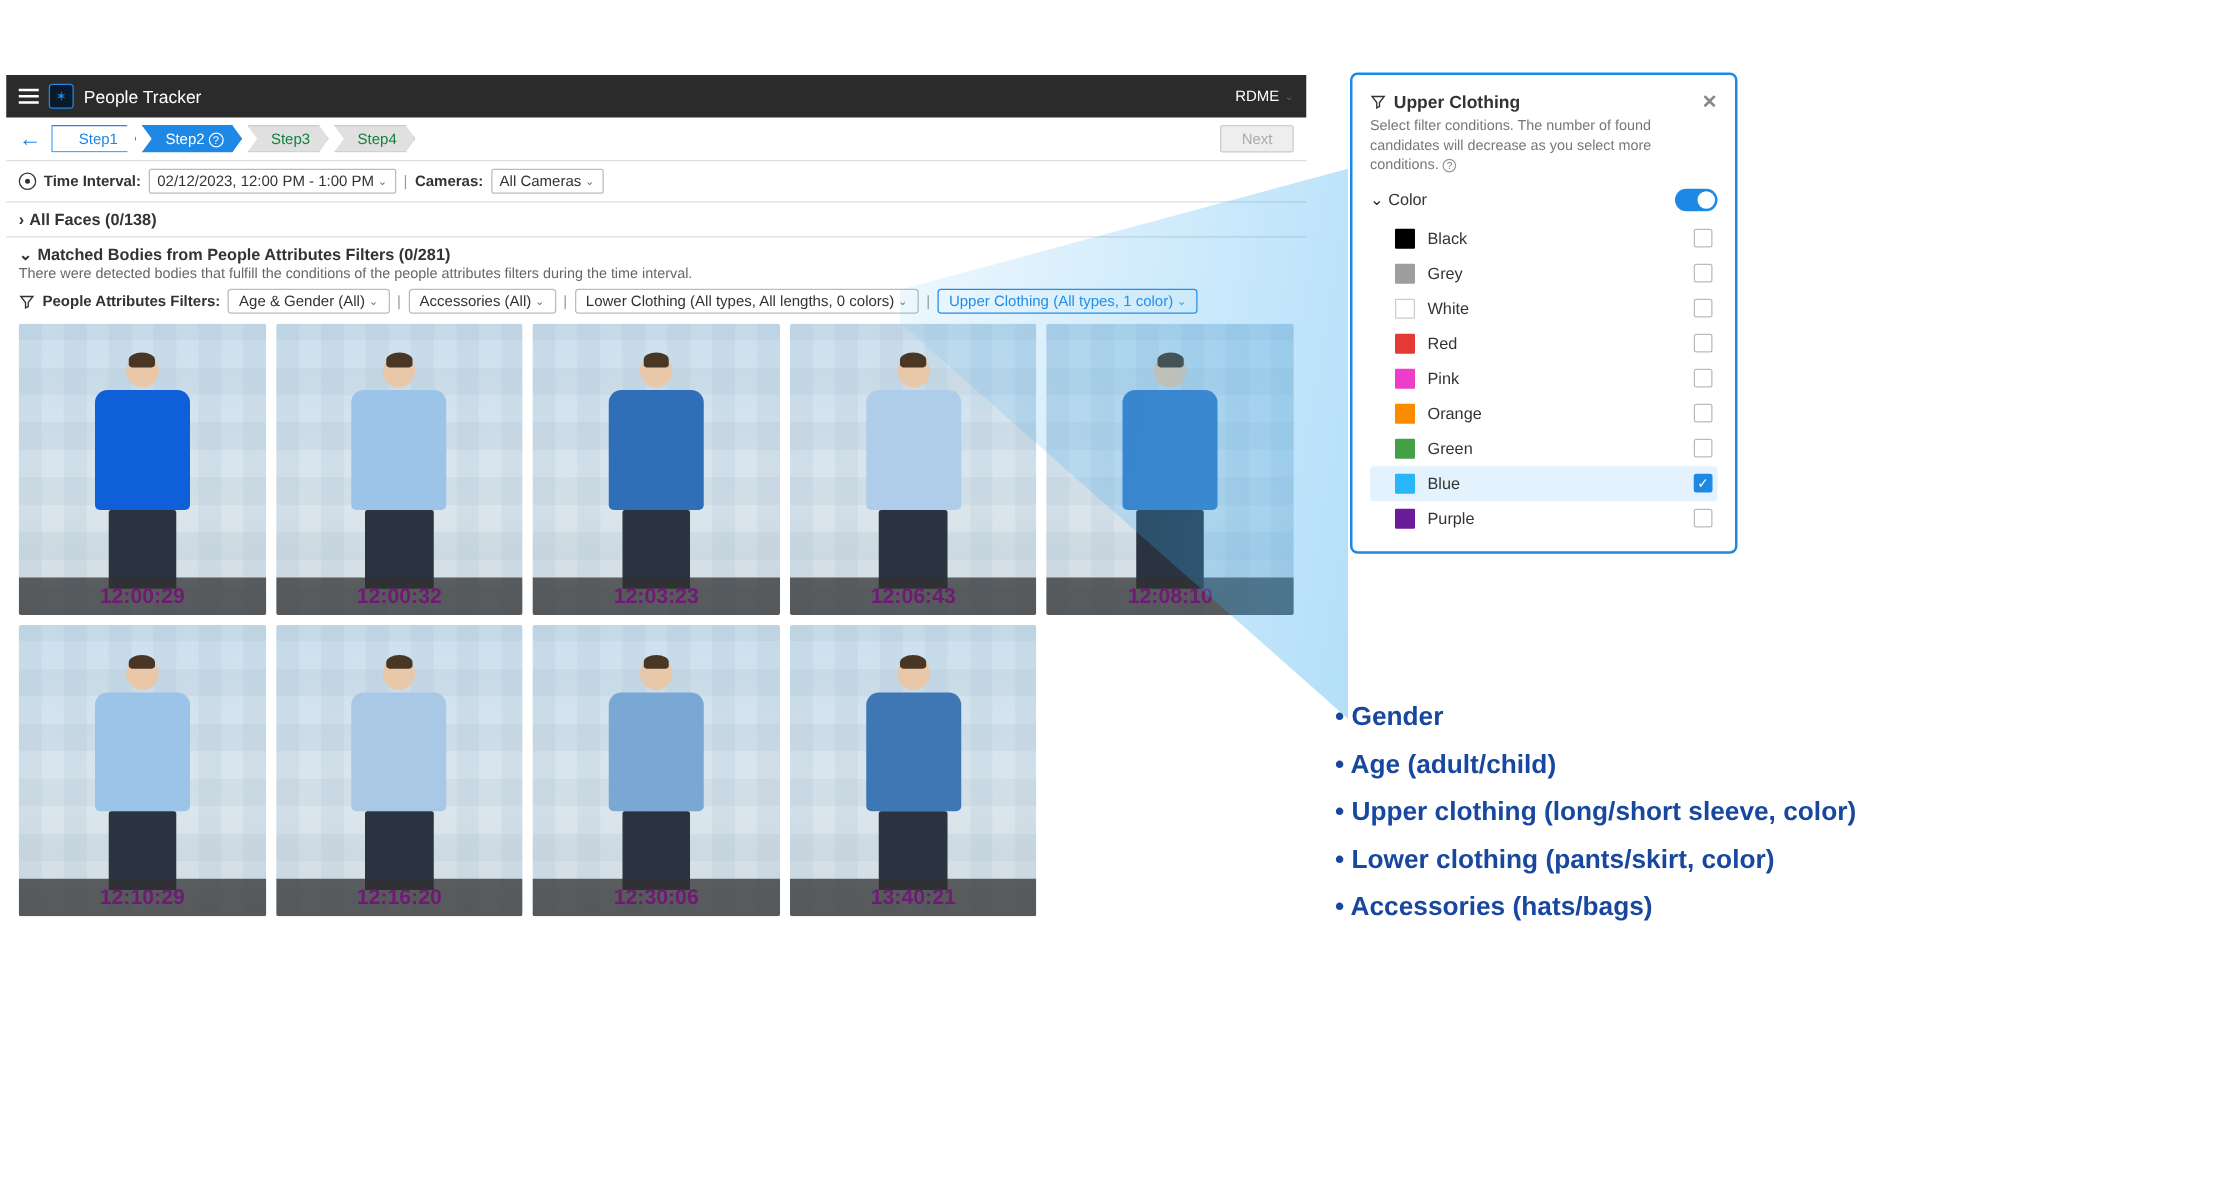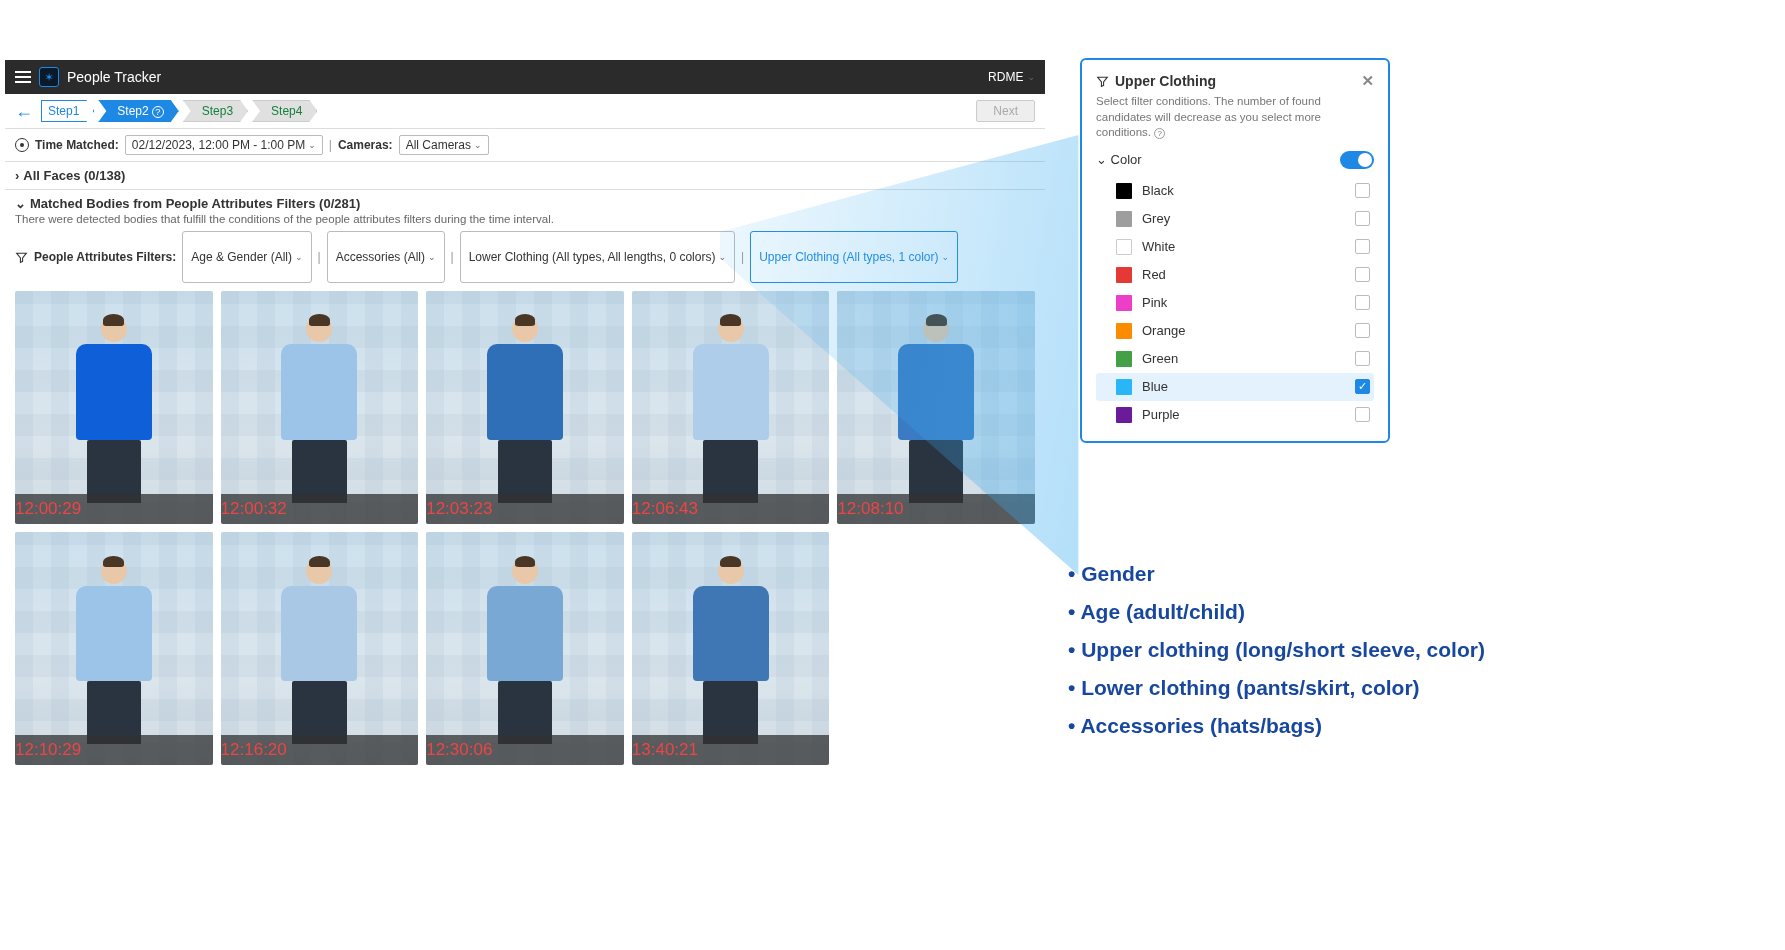--- a/index.html
+++ b/index.html
@@ -8,48 +8,48 @@
 .hdr { background:#2b2b2b; color:#fff; height:34px; display:flex; align-items:center; padding:0 10px; justify-content:space-between; }
 .hdr-l { display:flex; align-items:center; gap:8px; }
 .ham { display:flex; flex-direction:column; gap:3px; cursor:pointer; }
 .ham span { width:16px; height:2px; background:#fff; }
 .logo { width:20px; height:20px; border:1px solid #1e88e5; border-radius:3px; display:flex; align-items:center; justify-content:center; font-size:11px; color:#1e88e5; background:#0a1a2a; }
 .title { font-size:14px; font-weight:400; }
 .prof { display:flex; align-items:center; gap:4px; cursor:pointer; font-size:12px; }
 .steprow { display:flex; align-items:center; padding:6px 10px; gap:4px; border-bottom:1px solid #ddd; }
 .back { color:#1e88e5; font-size:18px; cursor:pointer; margin-right:4px; }
 .crumb { position:relative; padding:3px 14px 3px 18px; font-size:12px; background:#fff; border:1px solid #1e88e5; color:#1e88e5; cursor:pointer; clip-path:polygon(0 0,calc(100% - 8px) 0,100% 50%,calc(100% - 8px) 100%,0 100%,8px 50%); }
-.crumb.first { clip-path:polygon(0 0,calc(100% - 8px) 0,100% 50%,calc(100% - 8px) 100%,0 100%); padding-left:6px; }
+.crumb.first { clip-path:polygon(0 0,calc(100% - 8px) 0,100% 50%,calc(100% - 8px) 100%,0 100%); padding-left:21px; }
 .crumb.active { background:#1e88e5; color:#ffffff; border-color:#1e88e5; }
 .crumb.inact { background:#e0e0e0; border-color:#ccc; color:#15803d; }
 .crumb .q { display:inline-block; width:12px; height:12px; border:1px solid currentColor; border-radius:50%; font-size:9px; line-height:11px; text-align:center; margin-left:3px; }
 .next { margin-left:auto; background:#eee; border:1px solid #ccc; padding:3px 16px; color:#aaa; font-size:12px; border-radius:2px; }
 .filtrow { display:flex; align-items:center; padding:6px 10px; gap:6px; border-bottom:1px solid #ddd; font-size:12px; flex-wrap:wrap; }
 .tgt { width:14px; height:14px; border:1.5px solid #333; border-radius:50%; display:inline-flex; align-items:center; justify-content:center; position:relative; }
 .tgt:before { content:""; width:4px; height:4px; background:#333; border-radius:50%; }
 .dd { border:1px solid #bbb; padding:2px 6px; border-radius:2px; background:#fff; cursor:pointer; display:inline-flex; align-items:center; gap:3px; }
 .chev { font-size:9px; color:#666; }
 .sep { color:#999; }
 .sect { padding:6px 10px; border-bottom:1px solid #ddd; }
 .sect-h { display:flex; align-items:center; gap:4px; font-weight:600; font-size:13px; cursor:pointer; }
 .sect-d { color:#666; font-size:11.5px; margin-top:2px; }
 .pills { display:flex; align-items:center; gap:6px; flex-wrap:wrap; font-size:12px; padding:4px 10px 8px; }
-.pill { border:1px solid #bbb; padding:18px 8px; border-radius:3px; background:#fff; cursor:pointer; display:inline-flex; align-items:center; gap:3px; }
+.pill { border:1px solid #bbb; padding:2px 8px; border-radius:3px; background:#fff; cursor:pointer; display:inline-flex; align-items:center; gap:3px; }
 .pill.hl { border-color:#1e88e5; color:#1e88e5; }
 .grid { display:grid; grid-template-columns:repeat(5,1fr); gap:8px; padding:0 10px 10px; }
 .card { position:relative; aspect-ratio:200/236; overflow:hidden; border-radius:2px; }
 .cimg { width:100%; height:100%; display:flex; align-items:center; justify-content:center; position:relative; }
 .sky { position:absolute; inset:0; background:linear-gradient(180deg,#cfe6f5 0%,#e8f0f5 60%,#d5dde3 100%); }
 .bld { position:absolute; inset:0; background:repeating-linear-gradient(90deg,rgba(180,200,215,.35) 0 18px,rgba(200,215,225,.25) 18px 36px),repeating-linear-gradient(0deg,rgba(170,190,205,.3) 0 22px,rgba(200,215,225,.2) 22px 44px); }
 .person { position:relative; width:55%; height:85%; margin-top:8%; }
 .head { width:24%; aspect-ratio:1; background:#e8c8a8; border-radius:50%; margin:0 auto; position:relative; }
 .hair { position:absolute; top:-2px; left:10%; right:10%; height:45%; background:#4a3625; border-radius:50% 50% 20% 20%; }
 .torso { width:70%; height:48%; margin:2px auto 0; border-radius:10px 10px 4px 4px; }
 .legs { width:50%; height:32%; margin:0 auto; background:#2a3340; border-radius:2px 2px 0 0; }
-.ts { position:absolute; bottom:0; left:0; right:0; background:rgba(50,50,50,.75); color:#ef4444; text-align:left; padding:5px 0; font-size:17px; font-weight:400; }
+.ts { position:absolute; bottom:0; left:0; right:0; background:rgba(50,50,50,.75); color:#701a75; text-align:center; padding:5px 0; font-size:17px; font-weight:700; }
 .beam { position:absolute; top:135px; left:720px; width:640px; height:440px; pointer-events:none; background:linear-gradient(100deg,rgba(53,170,240,.08) 0%,rgba(53,170,240,.35) 55%,rgba(53,170,240,.55) 100%); clip-path:polygon(0 22%,56% 0,56% 100%,0 28%); }
 .panel { position:absolute; top:58px; left:1080px; width:310px; border:2px solid #1e88e5; border-radius:6px; background:#fff; padding:12px 14px; }
 .panel-h { display:flex; align-items:center; gap:6px; font-weight:600; font-size:14px; }
 .panel-x { margin-left:auto; color:#888; cursor:pointer; font-size:15px; }
 .panel-d { font-size:11.5px; color:#777; margin:4px 0 10px; line-height:1.35; }
 .panel-d .q { display:inline-block; width:11px; height:11px; border:1px solid #999; border-radius:50%; font-size:8px; line-height:10px; text-align:center; }
 .colhdr { display:flex; align-items:center; font-size:13px; margin:6px 0 8px; cursor:pointer; }
 .tog { position:relative; width:34px; height:18px; background:#1e88e5; border-radius:9px; margin-left:auto; }
 .tog:after { content:""; position:absolute; right:2px; top:2px; width:14px; height:14px; background:#fff; border-radius:50%; }
 .clist { display:flex; flex-direction:column; }
@@ -88,21 +88,21 @@
     <span class="back">←</span>
     <span class="crumb first">Step1</span>
     <span class="crumb active"><span>Step2</span><span class="q">?</span></span>
     <span class="crumb inact">Step3</span>
     <span class="crumb inact">Step4</span>
     <button class="next">Next</button>
   </div>
 
   <div class="filtrow">
     <span class="tgt"></span>
-    <b>Time Matched:</b>
+    <b>Time Interval:</b>
     <span class="dd">
         <span>02/12/2023, 12:00 PM - 1:00 PM</span>
         <span class="chev">⌄</span>
       </span>
     <span class="sep">|</span>
     <b>Cameras:</b>
     <span class="dd">
         <span>All Cameras</span>
         <span class="chev">⌄</span>
       </span>

